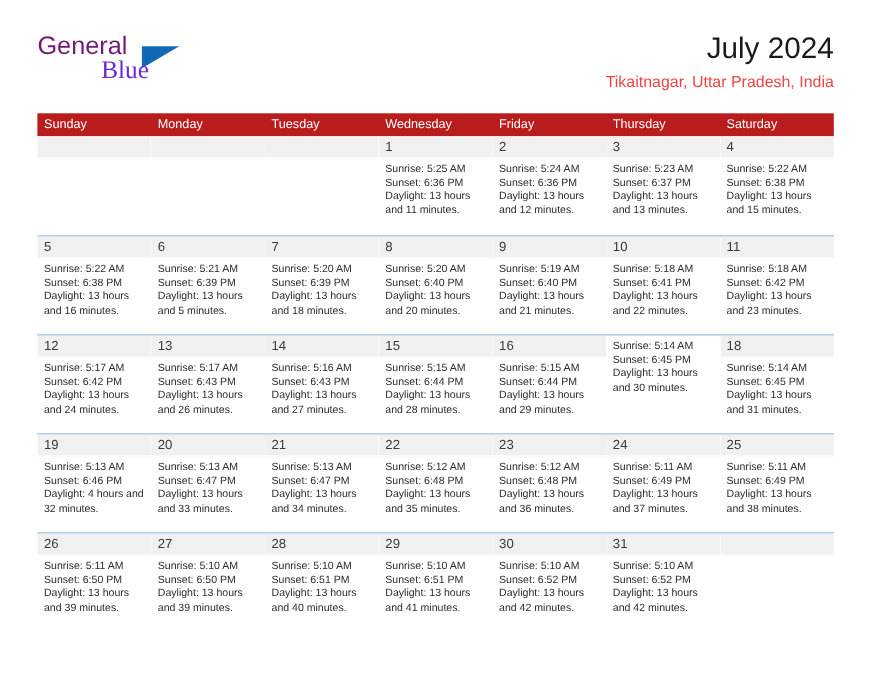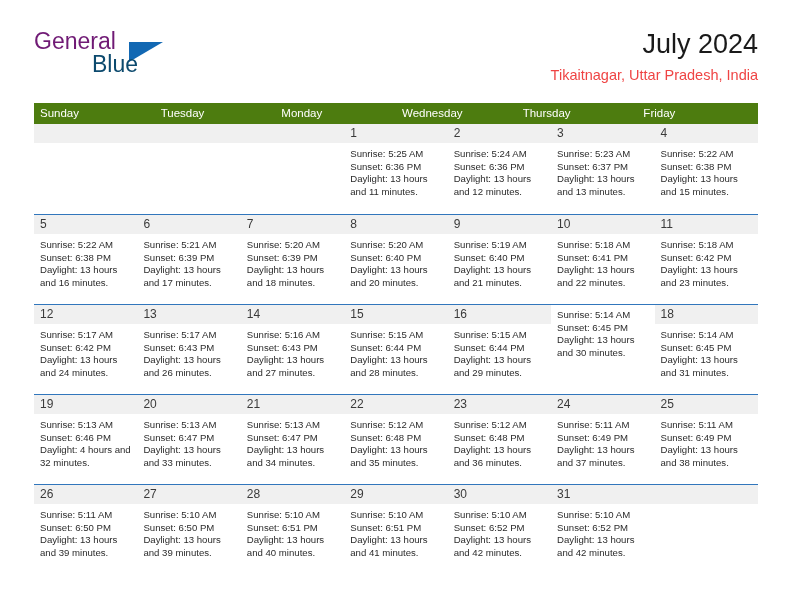--- a/index.html
+++ b/index.html
@@ -43,22 +43,22 @@
     font-size: 23px;
     letter-spacing: 0px;
     color: #701a75;
     font-family: "Liberation Sans", sans-serif;
   }
   .logo-blue {
     position: absolute;
     left: 58px;
     top: 23px;
     font-size: 23px;
-    color: #0c4a6e;
-    font-family: Liberation Sans, sans-serif;
+    color: #6d28d9;
+    font-family: Liberation Serif, serif;
   }
   .logo-tri {
     position: absolute;
     left: 95px;
     top: 14px;
     width: 0;
     height: 0;
     border-left: 34px solid #1268b3;
     border-bottom: 20px solid transparent;
   }
@@ -86,21 +86,21 @@
 
   
   .calendar {
     position: absolute;
     left: 34px;
     top: 103px;
     width: 724px;
   }
   .weekdays {
     display: flex;
-    background: #4d7c0f;
+    background: #b91c1c;
     height: 21px;
   }
   .weekday {
     flex: 1 1 0;
     color: #ffffff;
     font-size: 11.5px;
     line-height: 21px;
     padding-left: 6px;
     box-sizing: border-box;
     white-space: nowrap;
@@ -166,25 +166,26 @@
       <div class="cal-title">July 2024</div>
       <div class="cal-subtitle">Tikaitnagar, Uttar Pradesh, India</div>
     </div>
 
   </div>
 
   <div class="calendar">
 
     <div class="weekdays">
       <div class="weekday">Sunday</div>
+      <div class="weekday">Monday</div>
       <div class="weekday">Tuesday</div>
-      <div class="weekday">Monday</div>
       <div class="weekday">Wednesday</div>
+      <div class="weekday">Friday</div>
       <div class="weekday">Thursday</div>
-      <div class="weekday">Friday</div>
+      <div class="weekday">Saturday</div>
     </div>
 
     <div id="weeks-container">
         <div class="week">
           <div class="daycell empty">
             <div class="daynum-band">
               <div class="daynum"></div>
             </div>
           </div>
           <div class="daycell empty">
@@ -249,21 +250,21 @@
               <div class="wrap">Daylight: 13 hours and 16 minutes.</div>
             </div>
           </div>
           <div class="daycell">
             <div class="daynum-band">
               <div class="daynum">6</div>
             </div>
             <div class="detail">
               <div>Sunrise: 5:21 AM</div>
               <div>Sunset: 6:39 PM</div>
-              <div class="wrap">Daylight: 13 hours and 17 minutes.</div>
+              <div class="wrap">Daylight: 13 hours and 5 minutes.</div>
             </div>
           </div>
           <div class="daycell">
             <div class="daynum-band">
               <div class="daynum">7</div>
             </div>
             <div class="detail">
               <div>Sunrise: 5:20 AM</div>
               <div>Sunset: 6:39 PM</div>
               <div class="wrap">Daylight: 13 hours and 18 minutes.</div>

